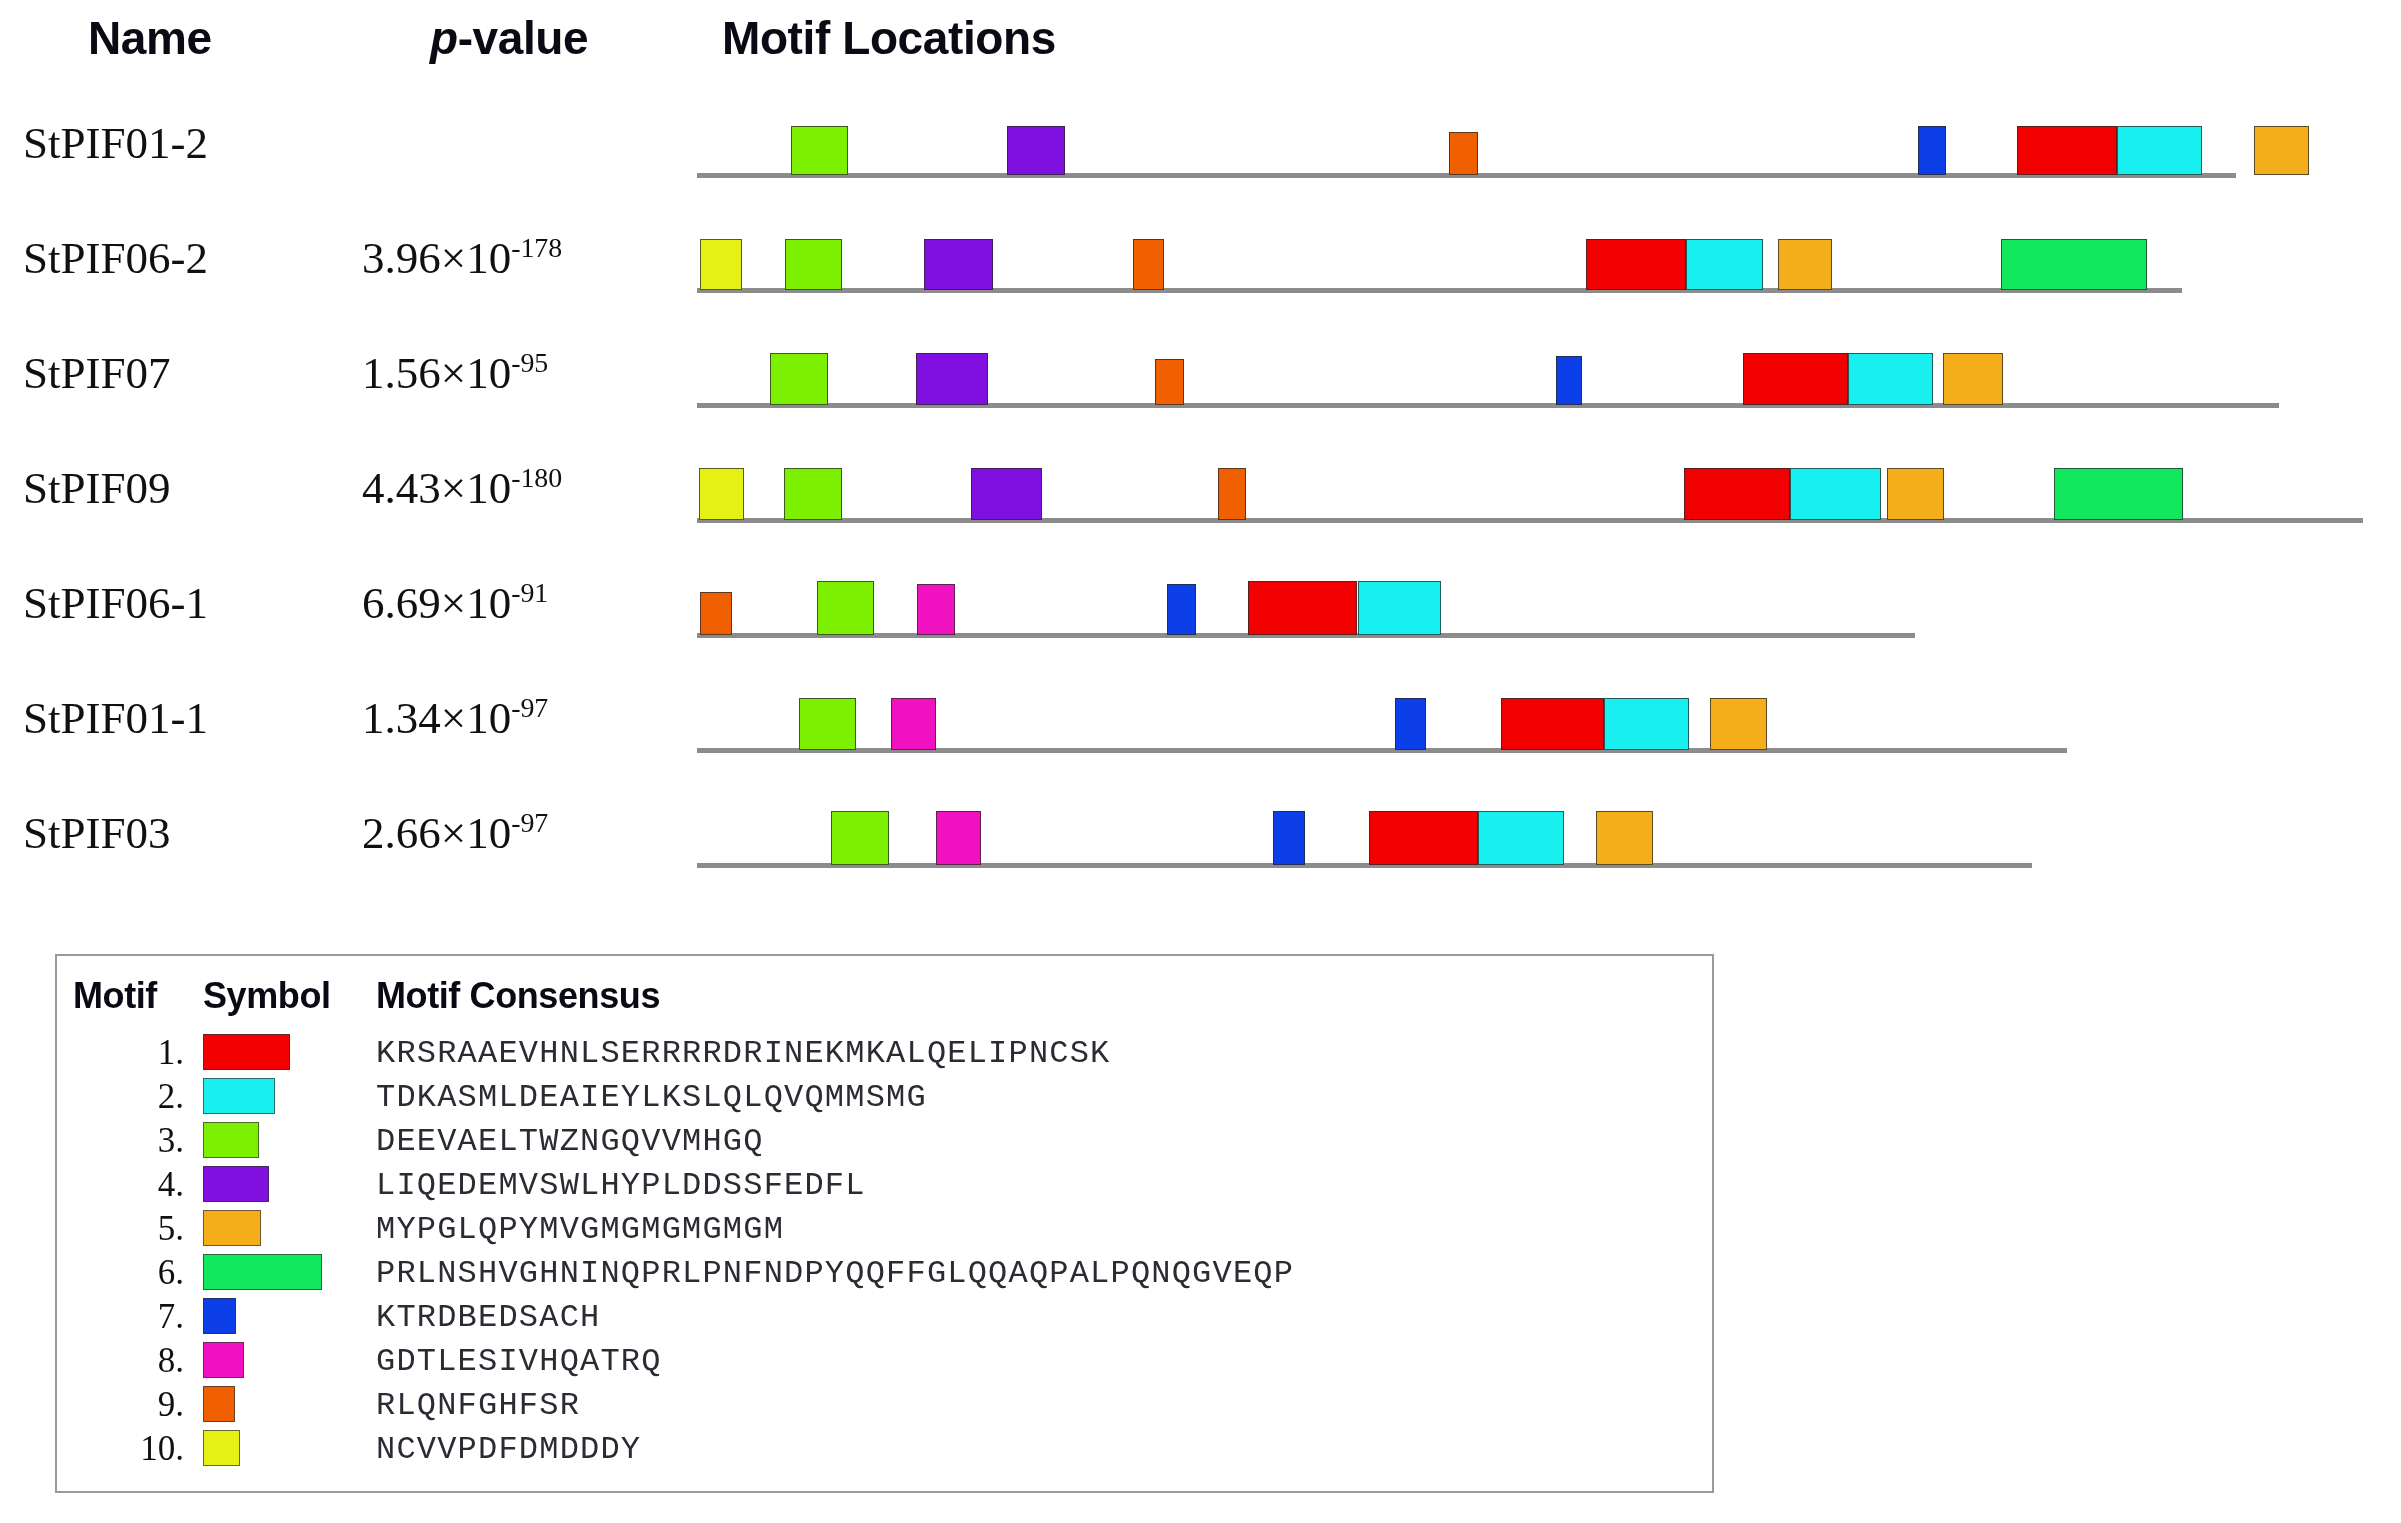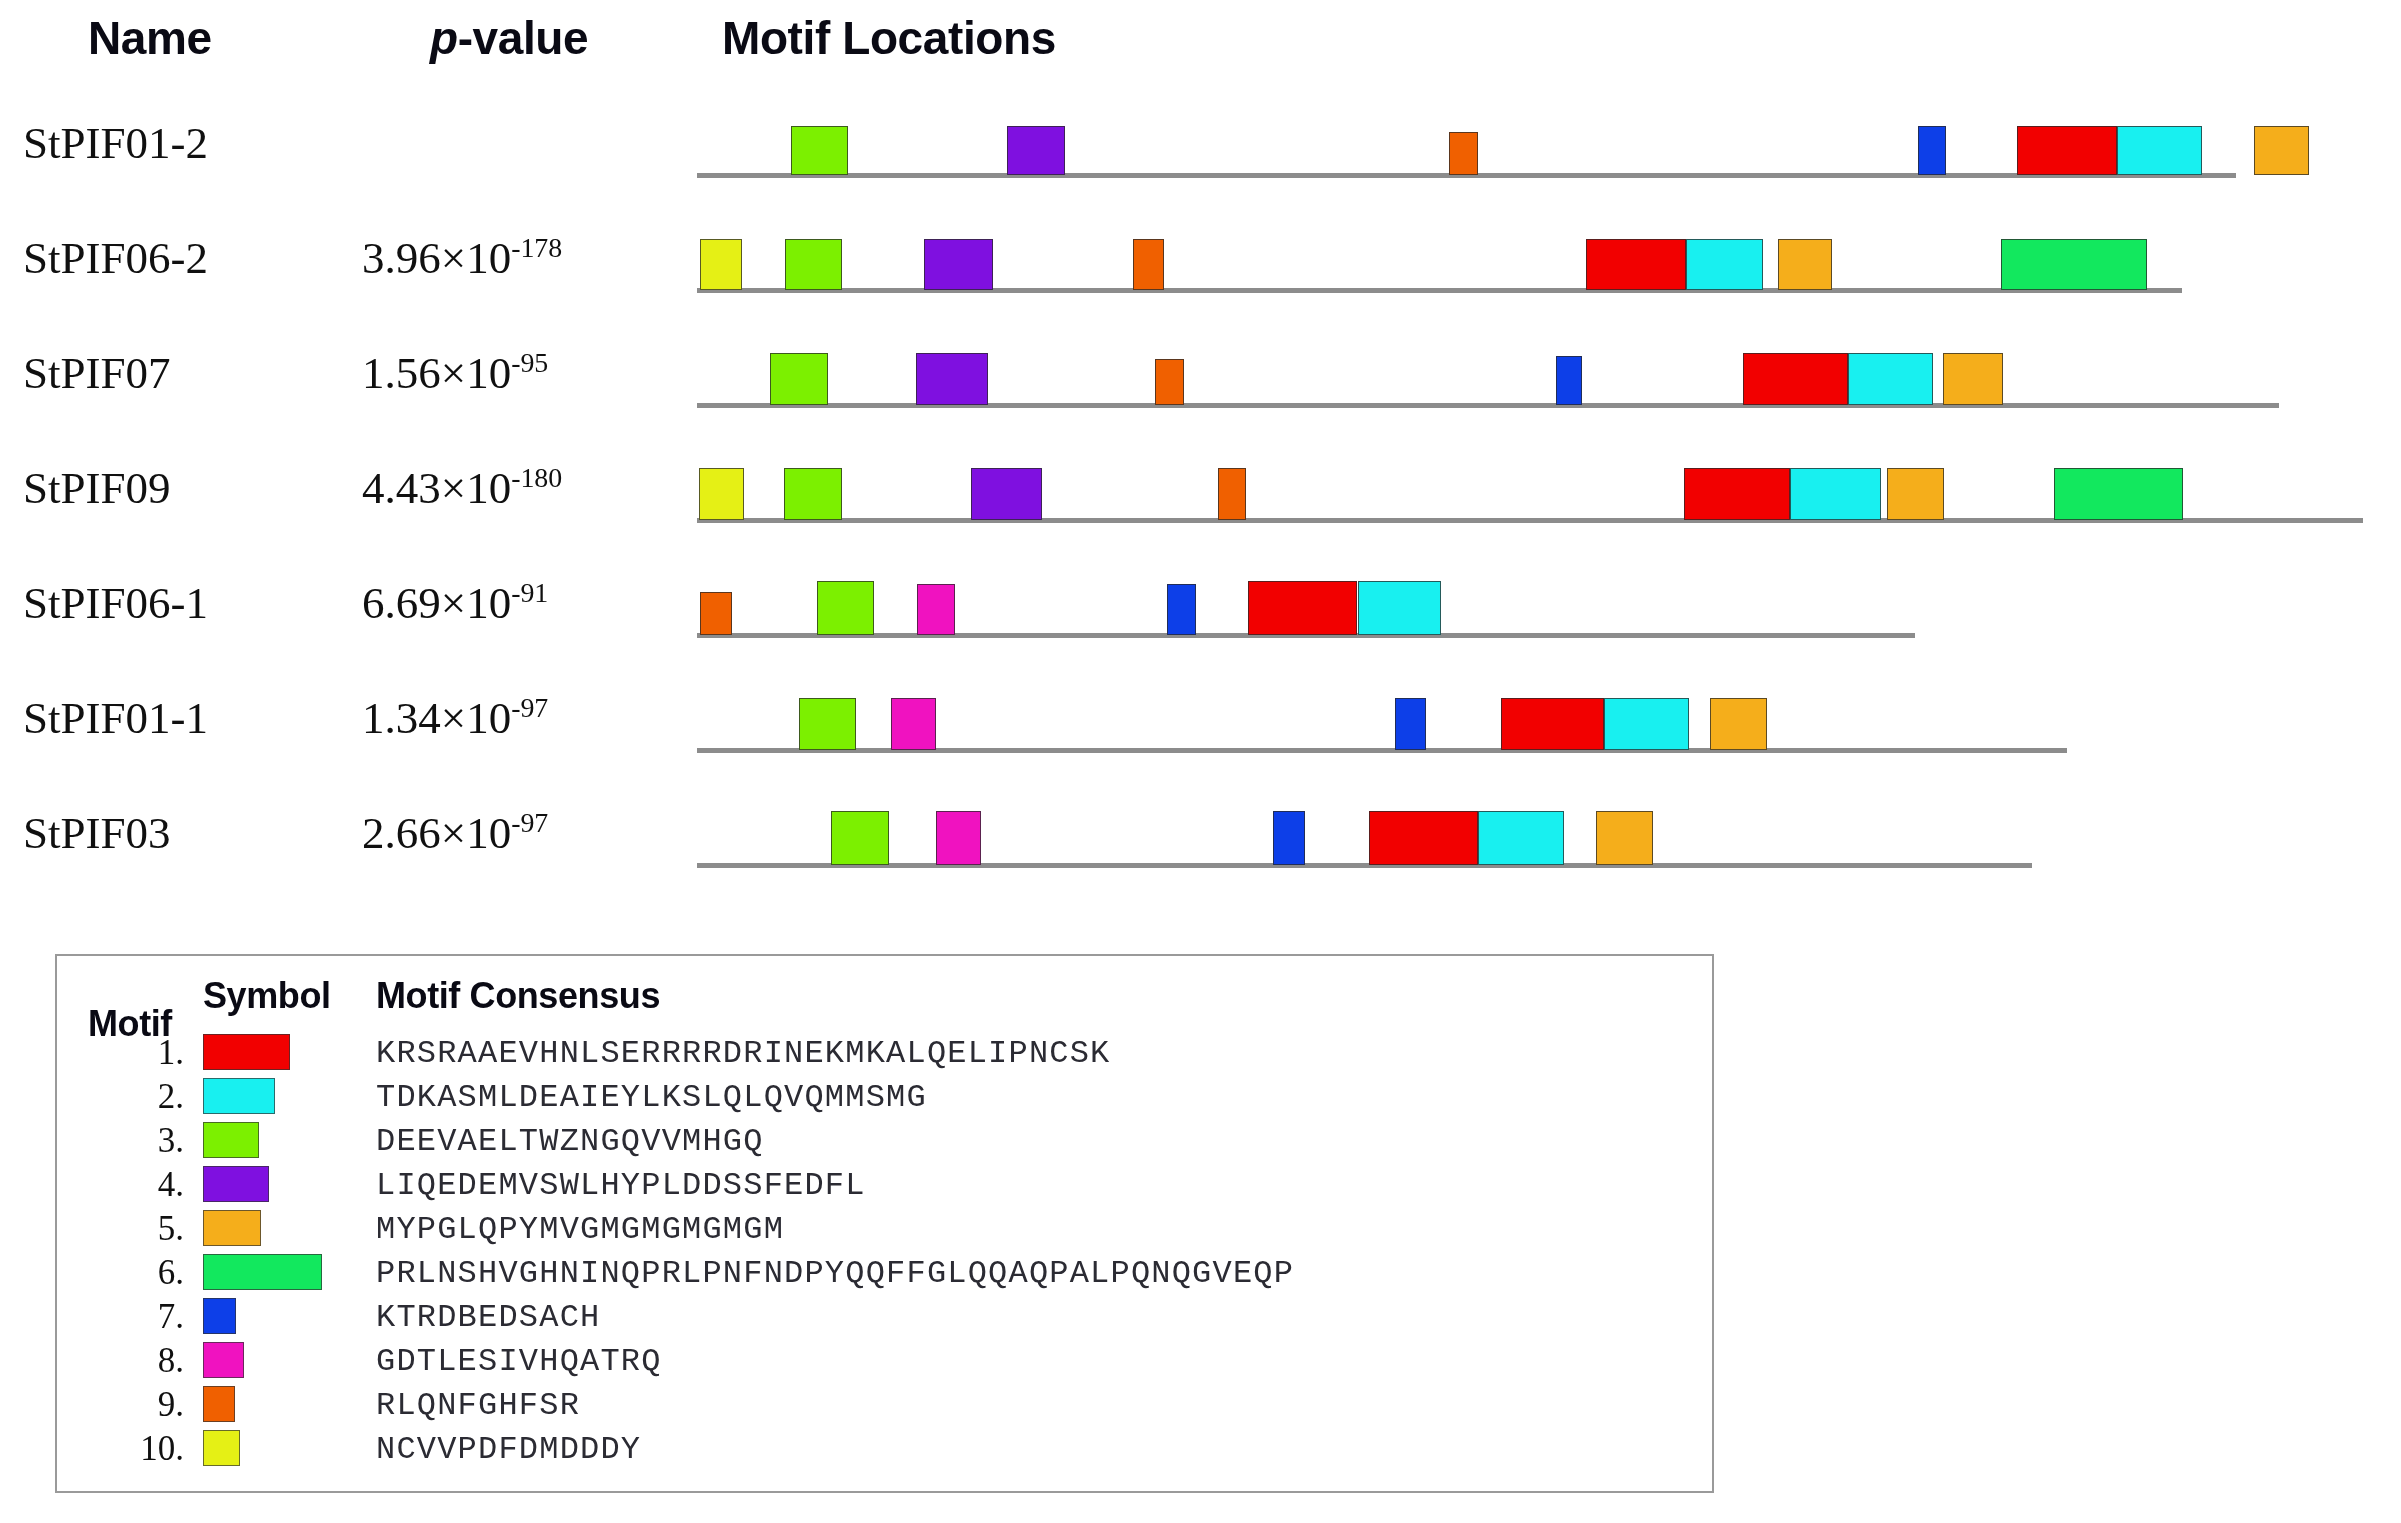--- a/index.html
+++ b/index.html
@@ -117,21 +117,21 @@
   }
   .lg-hdr {
     position: absolute;
     font-family: "Liberation Sans", sans-serif;
     font-weight: bold;
     font-size: 36px;
     color: #0a0a14;
     white-space: nowrap;
     letter-spacing: -0.4px;
   }
-  .lg-hdr-motif  { left: 31px; margin-top: 28px; }
+  .lg-hdr-motif  { left: 16px; }
   .lg-hdr-symbol { left: 146px; }
   .lg-hdr-cons   { left: 319px; }
 
   .legend-rows {
     position: absolute;
     top: 74px;
     left: 0;
     width: 100%;
   }
   .lg-row {

